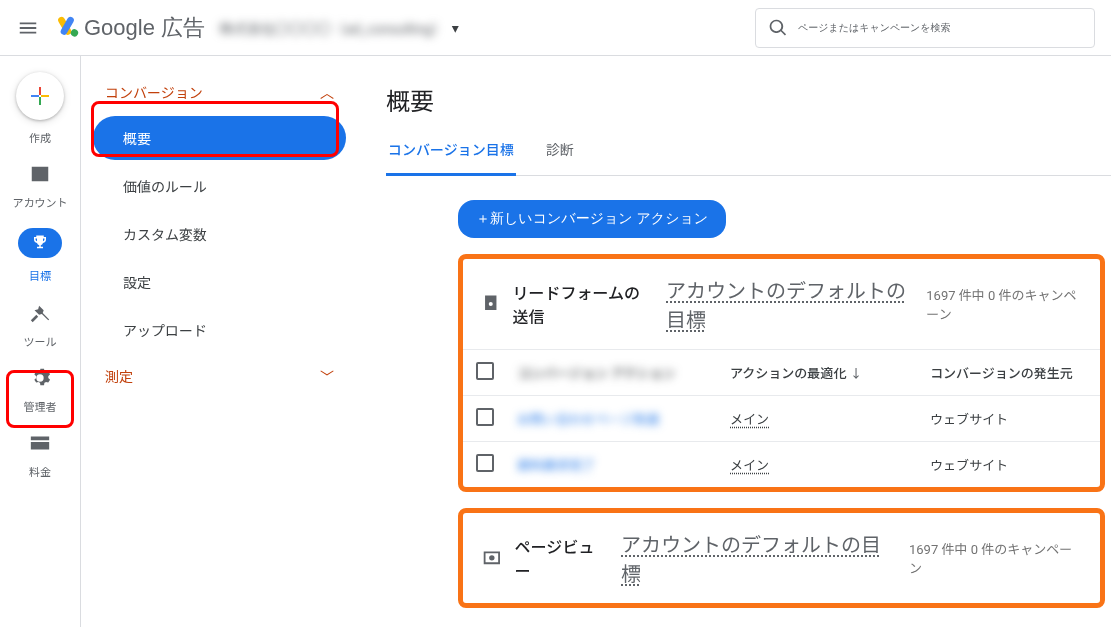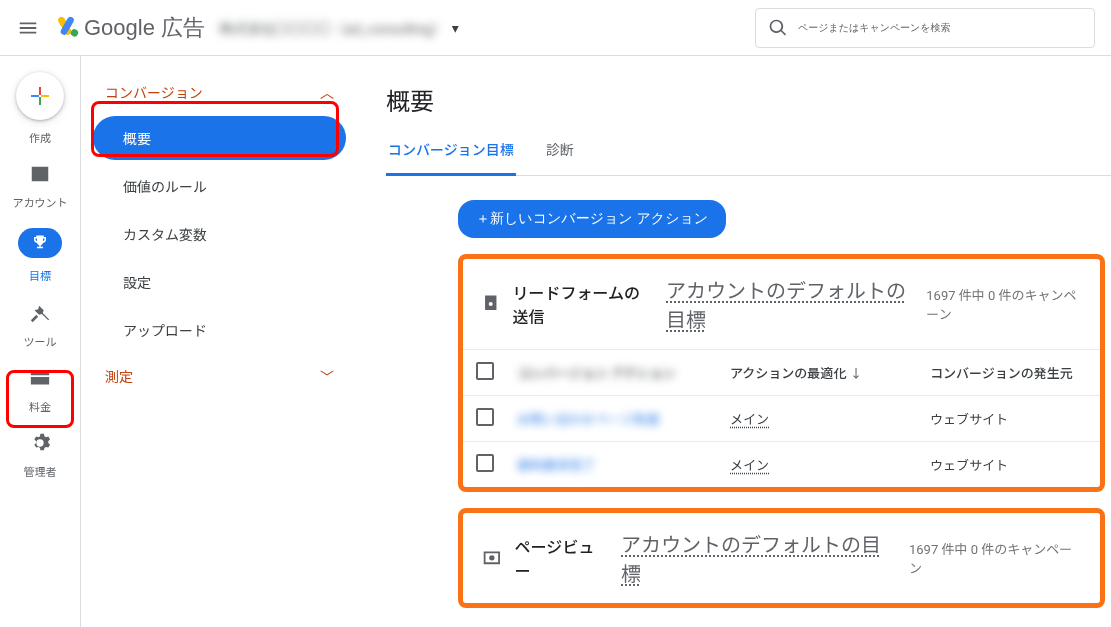--- a/index.html
+++ b/index.html
@@ -124,29 +124,29 @@
       <span class="rail-label" style="color:#1a73e8">目標</span>
     </div>
     <div class="rail-item">
       <span class="rail-ico"><svg viewBox="0 0 24 24">
             <path fill="currentColor" d="M22 19l-7-7 1-3-5-5-1 4-4 1 5 5 3-1 7 7 1-1zM2 20l6-6 2 2-6 6-2-2z"></path>
           </svg></span>
       <span class="rail-label">ツール</span>
     </div>
     <div class="rail-item">
       <span class="rail-ico"><svg viewBox="0 0 24 24">
+            <path fill="currentColor" d="M12 8a4 4 0 100 8 4 4 0 000-8zm9 4l2 2-2 3-2.5-.7a8 8 0 01-1.7 1l-.4 2.7h-4l-.4-2.7a8 8 0 01-1.7-1L7.8 17l-2-3 2-2-.1-1 .1-1-2-2 2-3 2.5.7a8 8 0 011.7-1L12.4 2h4l.4 2.7a8 8 0 011.7 1L21 5l2 3-2 2 .1 1z"></path>
+          </svg></span>
+      <span class="rail-label">管理者</span>
+    </div>
+    <div class="rail-item">
+      <span class="rail-ico"><svg viewBox="0 0 24 24">
             <path fill="currentColor" d="M2 5h20v4H2zM2 11h20v8H2z"></path>
           </svg></span>
       <span class="rail-label">料金</span>
-    </div>
-    <div class="rail-item">
-      <span class="rail-ico"><svg viewBox="0 0 24 24">
-            <path fill="currentColor" d="M12 8a4 4 0 100 8 4 4 0 000-8zm9 4l2 2-2 3-2.5-.7a8 8 0 01-1.7 1l-.4 2.7h-4l-.4-2.7a8 8 0 01-1.7-1L7.8 17l-2-3 2-2-.1-1 .1-1-2-2 2-3 2.5.7a8 8 0 011.7-1L12.4 2h4l.4 2.7a8 8 0 011.7 1L21 5l2 3-2 2 .1 1z"></path>
-          </svg></span>
-      <span class="rail-label">管理者</span>
     </div>
   </div>
 
   <div class="sidenav">
     <div class="navhead">
       <span>コンバージョン</span>
       <span>︿</span>
     </div>
     <div class="navitems">
       <div class="navitem active indent">

